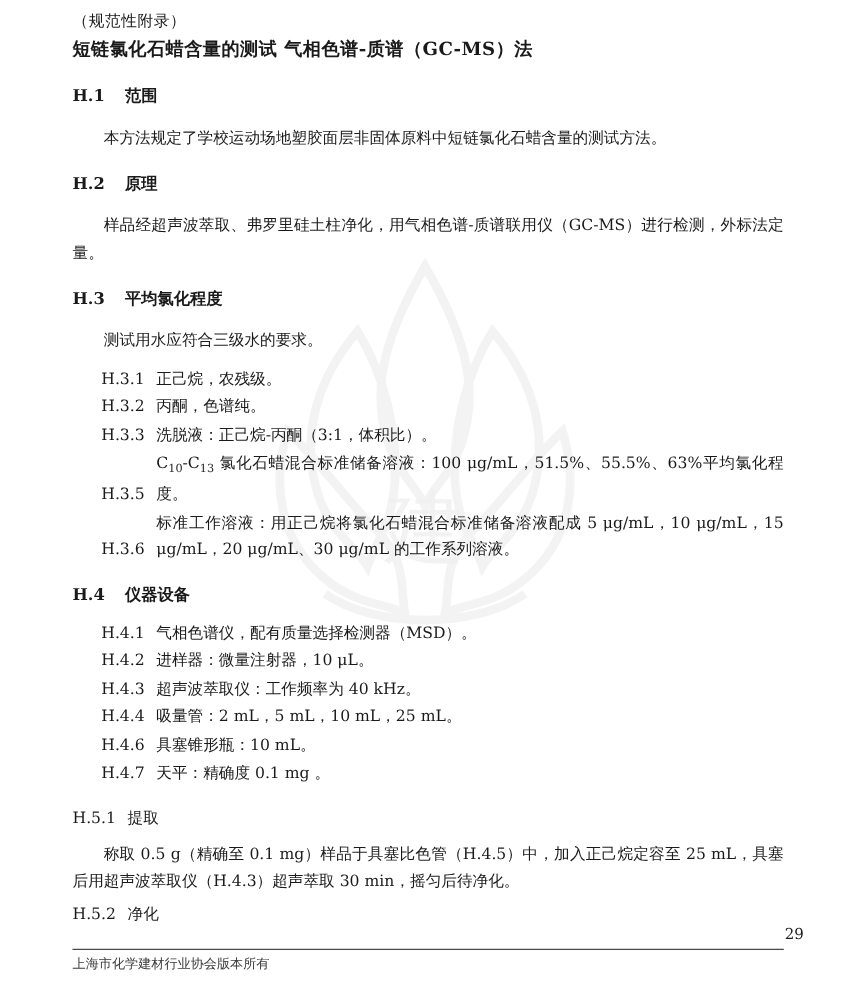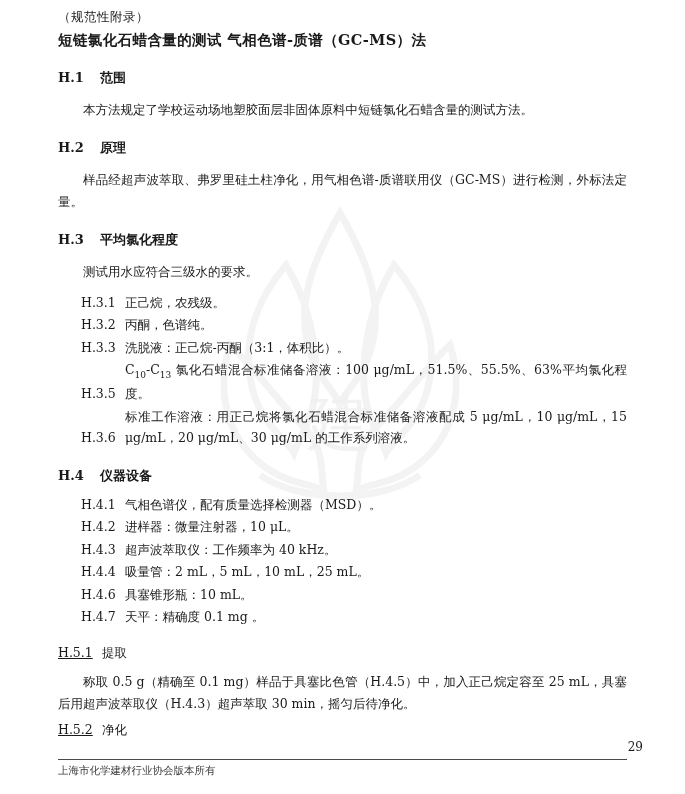--- a/index.html
+++ b/index.html
@@ -99,21 +99,20 @@
     text-align: justify;
   }
   .sec-sub {
     margin-top: 16px;
     font-size: 12.5px;
     line-height: 1.5;
   }
   .sec-sub .num {
     display: inline-block;
     min-width: 44px;
-    text-decoration: underline;
   }
   .sec-sub-tight {
     margin-top: 6px;
   }
   .footer {
     position: absolute;
     left: 0;
     right: 0;
     bottom: 16px;
     padding: 0 58px;

